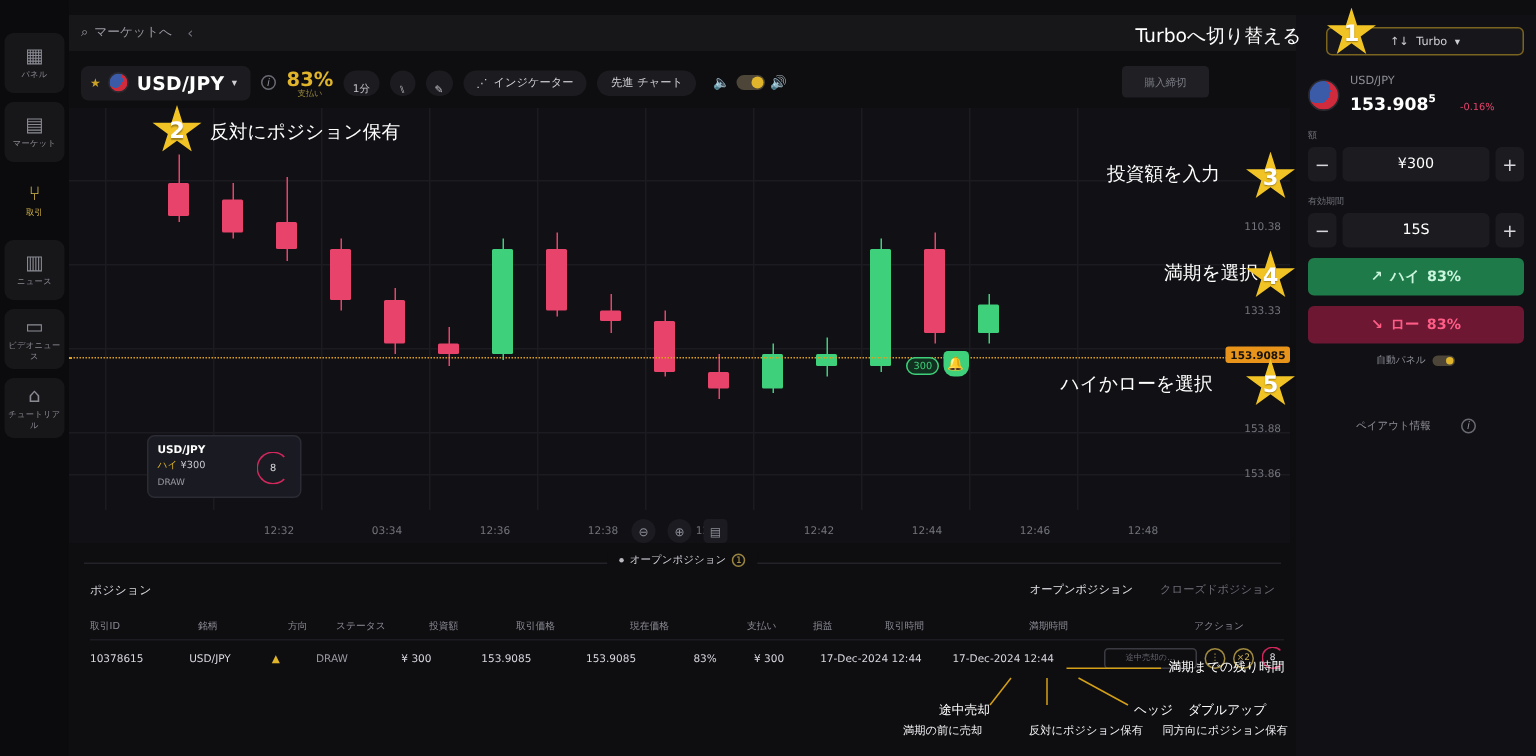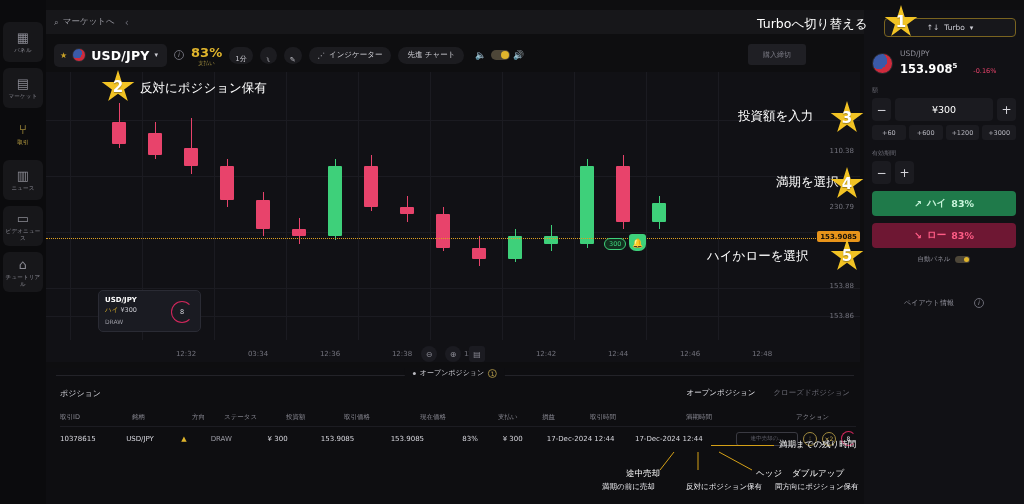--- a/index.html
+++ b/index.html
@@ -342,21 +342,21 @@
     <div class="gridline-v" style="left:168px"></div>
     <div class="gridline-v" style="left:240px"></div>
     <div class="gridline-v" style="left:312px"></div>
     <div class="gridline-v" style="left:384px"></div>
     <div class="gridline-v" style="left:456px"></div>
     <div class="gridline-v" style="left:528px"></div>
     <div class="gridline-v" style="left:600px"></div>
     <div class="gridline-v" style="left:672px"></div>
 
     <div class="ptick" style="top:79px">110.38</div>
-    <div class="ptick" style="top:135px">230.79</div>
+    <div class="ptick" style="top:135px">133.33</div>
     <div class="ptick" style="top:214px">153.88</div>
     <div class="ptick" style="top:244px">153.86</div>
 
     <div class="ttick" style="left:140px">12:32</div>
     <div class="ttick" style="left:212px">03:34</div>
     <div class="ttick" style="left:284px">12:36</div>
     <div class="ttick" style="left:356px">12:38</div>
     <div class="ttick" style="left:428px">12:40</div>
     <div class="ttick" style="left:500px">12:42</div>
     <div class="ttick" style="left:572px">12:44</div>
@@ -471,30 +471,25 @@
         </div>
       </div>
     </div>
 
     <div class="sec-lbl">額</div>
     <div class="stepper">
       <div class="st-btn">−</div>
       <div class="st-val">¥300</div>
       <div class="st-btn">+</div>
     </div>
-    <div id="quick-row">
-      <div class="qbtn">+60</div>
-      <div class="qbtn">+600</div>
-      <div class="qbtn">+1200</div>
-      <div class="qbtn">+3000</div>
-    </div>
 
     <div class="sec-lbl">有効期間</div>
     <div class="stepper">
       <div class="st-btn">−</div>
+      <div class="st-val">15S</div>
       <div class="st-btn">+</div>
     </div>
 
     <div class="trade-btn" id="hi-btn">
       <span>↗</span>
       <span>ハイ</span>
       <span>83%</span>
     </div>
     <div class="trade-btn" id="lo-btn">
       <span>↘</span>

